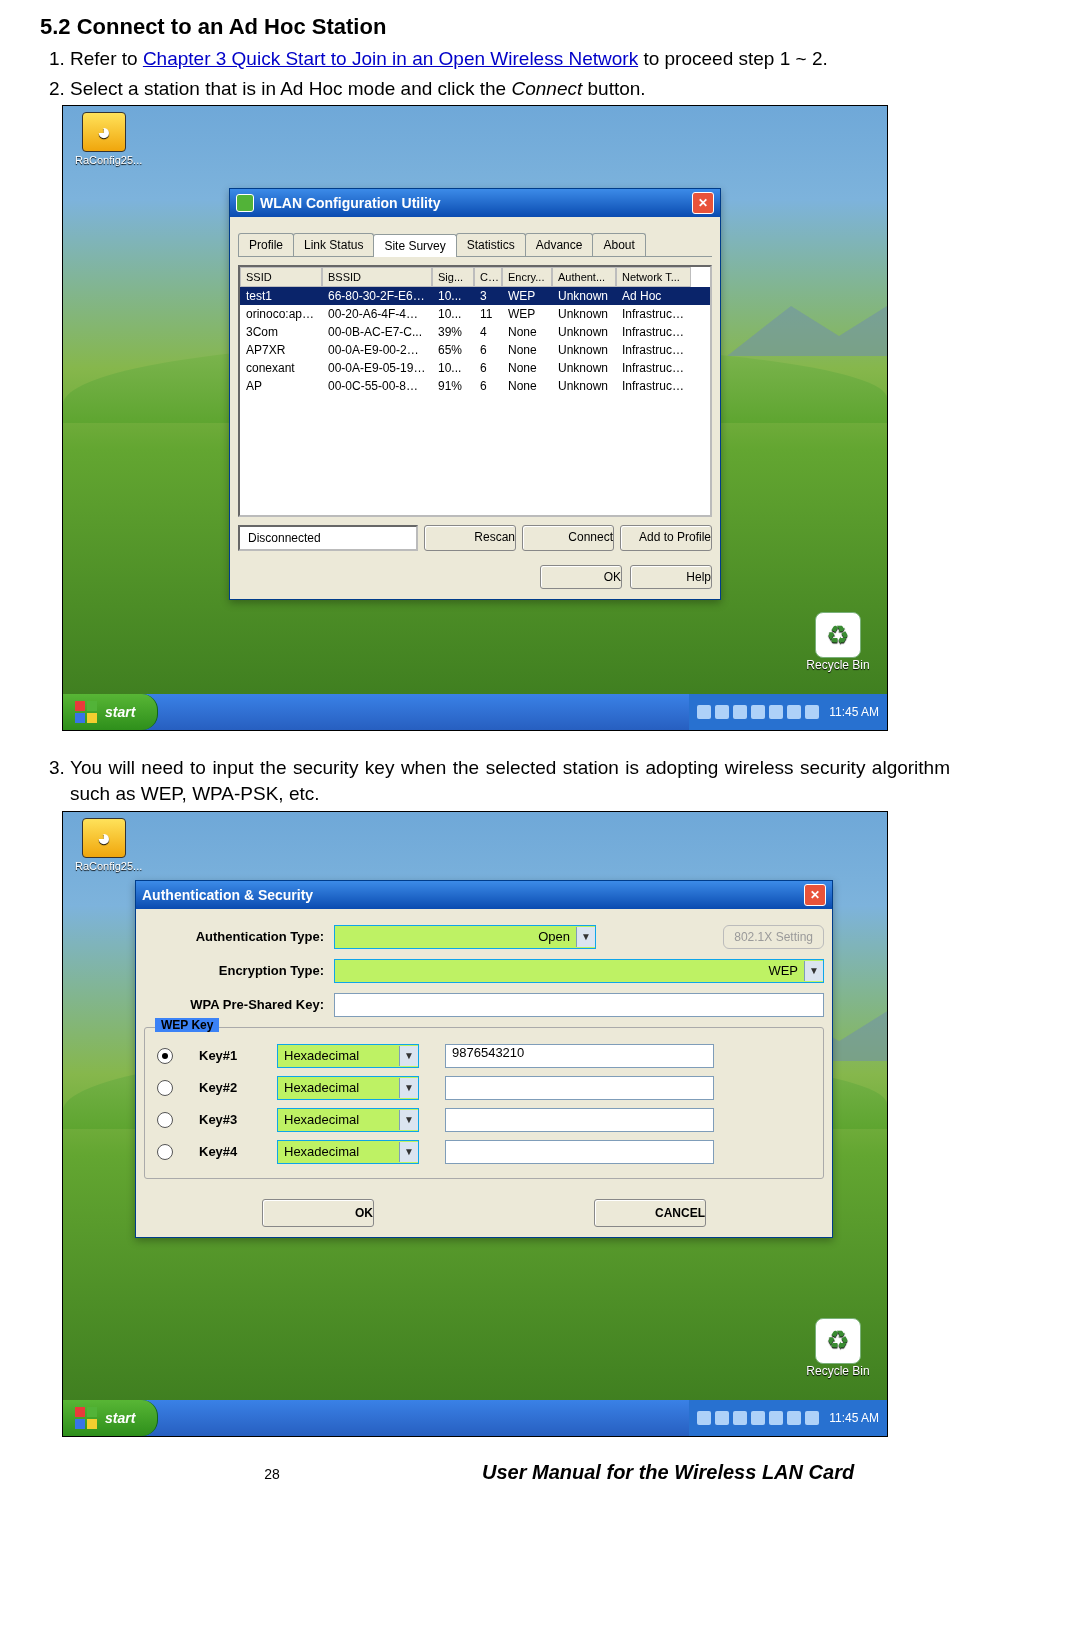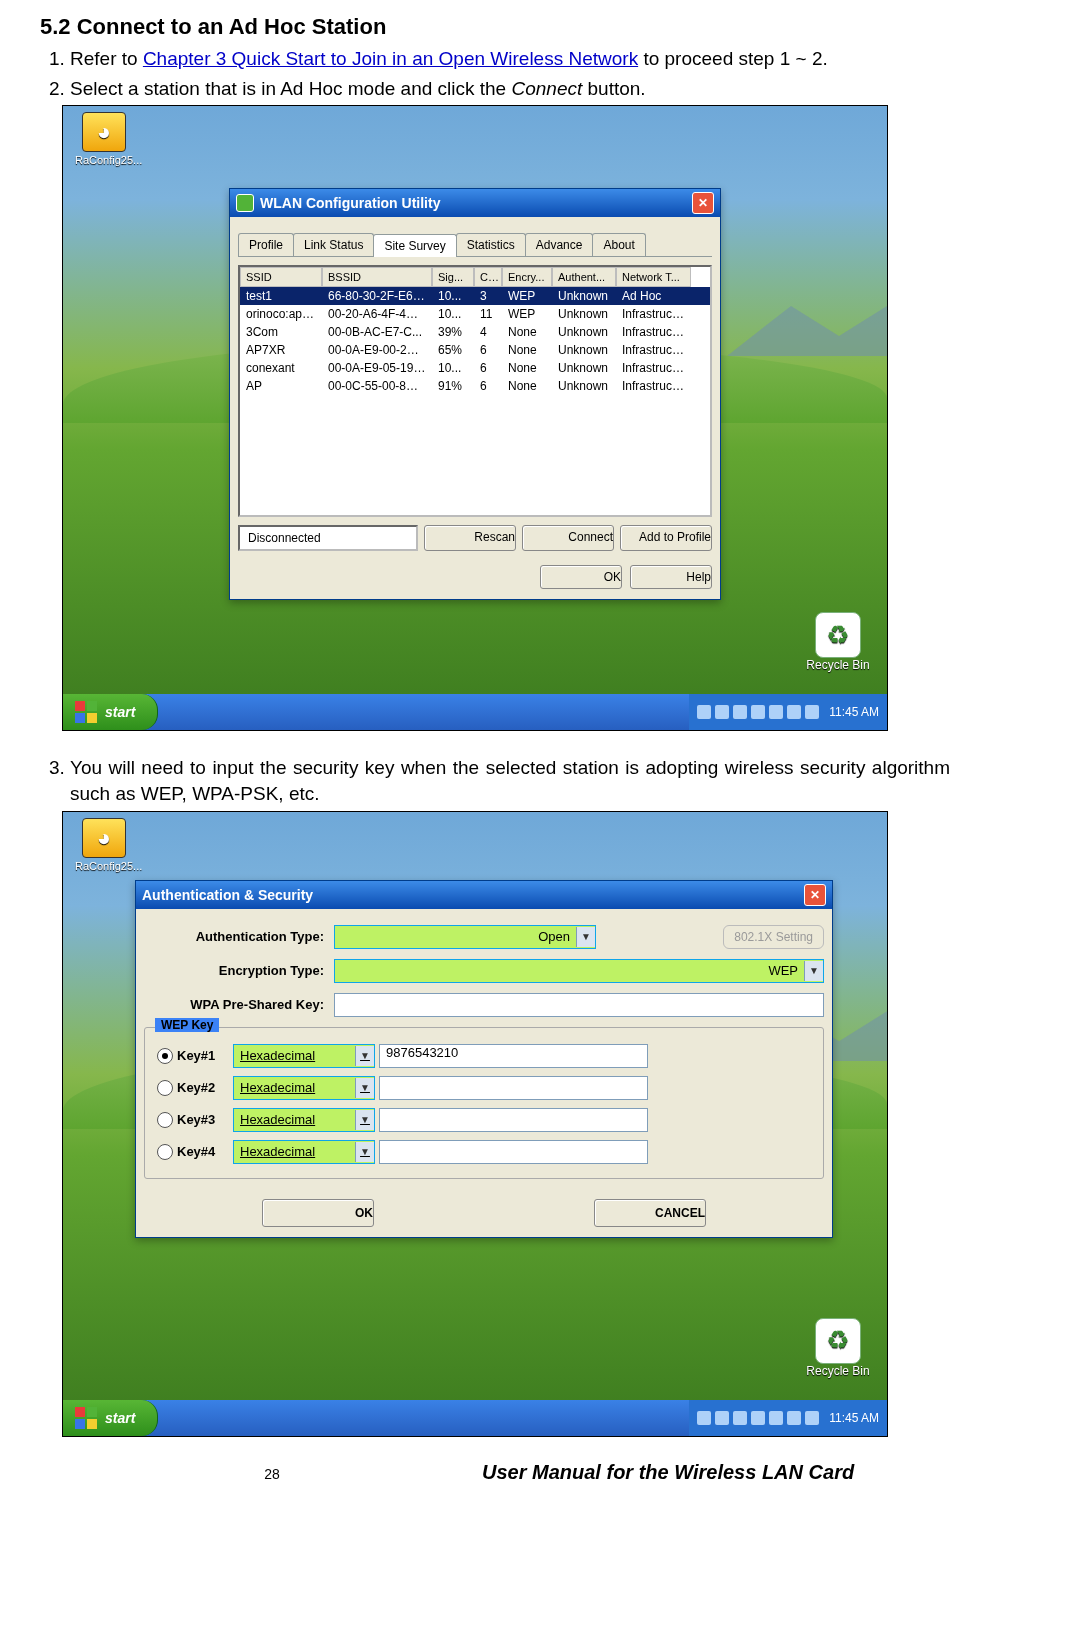--- a/index.html
+++ b/index.html
@@ -147,25 +147,25 @@
   .formrow label { width:180px; font-weight:bold;}
   .dd { flex:0 0 260px; display:flex; align-items:center; background:#bef264; border:1px solid #0ea5e9; height:22px; }
   .dd.wide { flex:1;}
   .dd .val { flex:1; padding:0 6px; font-size:13px;}
   .dd .chev { width:18px; height:20px; background:#dbe4f0; border-left:1px solid #7f9db9; display:flex;align-items:center;justify-content:center;font-size:10px;color:#333;}
   .textin { flex:1; background:#fff; border:1px solid #7f9db9; height:22px; padding:0 6px; font-size:13px;}
   .disabledbtn { color:#9a9a9a; border:1px solid #bbb; background:#ece9d8; padding:4px 10px; font-size:12px; border-radius:6px;}
 
   .groupbox { border:1px solid #aaa; border-radius:3px; margin-top:6px; padding: 8px 12px 6px 12px; position:relative;}
   .groupbox .legend { position:absolute; top:-10px; left:10px; background:#3b82f6; padding:0 6px; font-size:12px; font-weight:bold;}
-  .keyrow { display:flex; align-items:center; gap:4px; margin: 8px 0;}
+  .keyrow { display:flex; align-items:center; gap:26px; margin: 8px 0;}
   .keyrow .radio { width:14px;height:14px; border:1px solid #555; border-radius:50%; display:inline-flex;align-items:center;justify-content:center; background:#fff;}
   .keyrow .radio.sel::after { content:""; width:6px;height:6px;background:#000;border-radius:50%; }
   .keyrow .klabel { width:52px; font-size:13px; font-weight:bold;}
-  .keyrow .dd { flex:0 0 140px;text-decoration:underline;}
+  .keyrow .dd { flex:0 0 140px;}
   .keyrow .textin { flex:0 0 255px;}
   .auth .ok-cancel { display:flex; justify-content:center; gap:220px; margin-top:20px;}
   .auth .ok-cancel .xp-btn { width:110px; font-weight:bold; padding:6px 0;}
 
   .step3 { margin-top: 10px; text-align: justify;}
   .footer { display:flex; align-items:baseline; font-size:17px; margin-top:4px; margin-left:22px;}
   .footer .pg { width:420px; text-align:center; font-size:14px;}
   .footer .man { font-style:italic; font-weight:bold; font-size:20px;}
 
   .hills { position:absolute; left:0; right:0; top:38%; height:80px; background:linear-gradient(#7fb651,#5ea530); border-radius: 60% 70% 0 0 / 100% 90% 0 0;}

